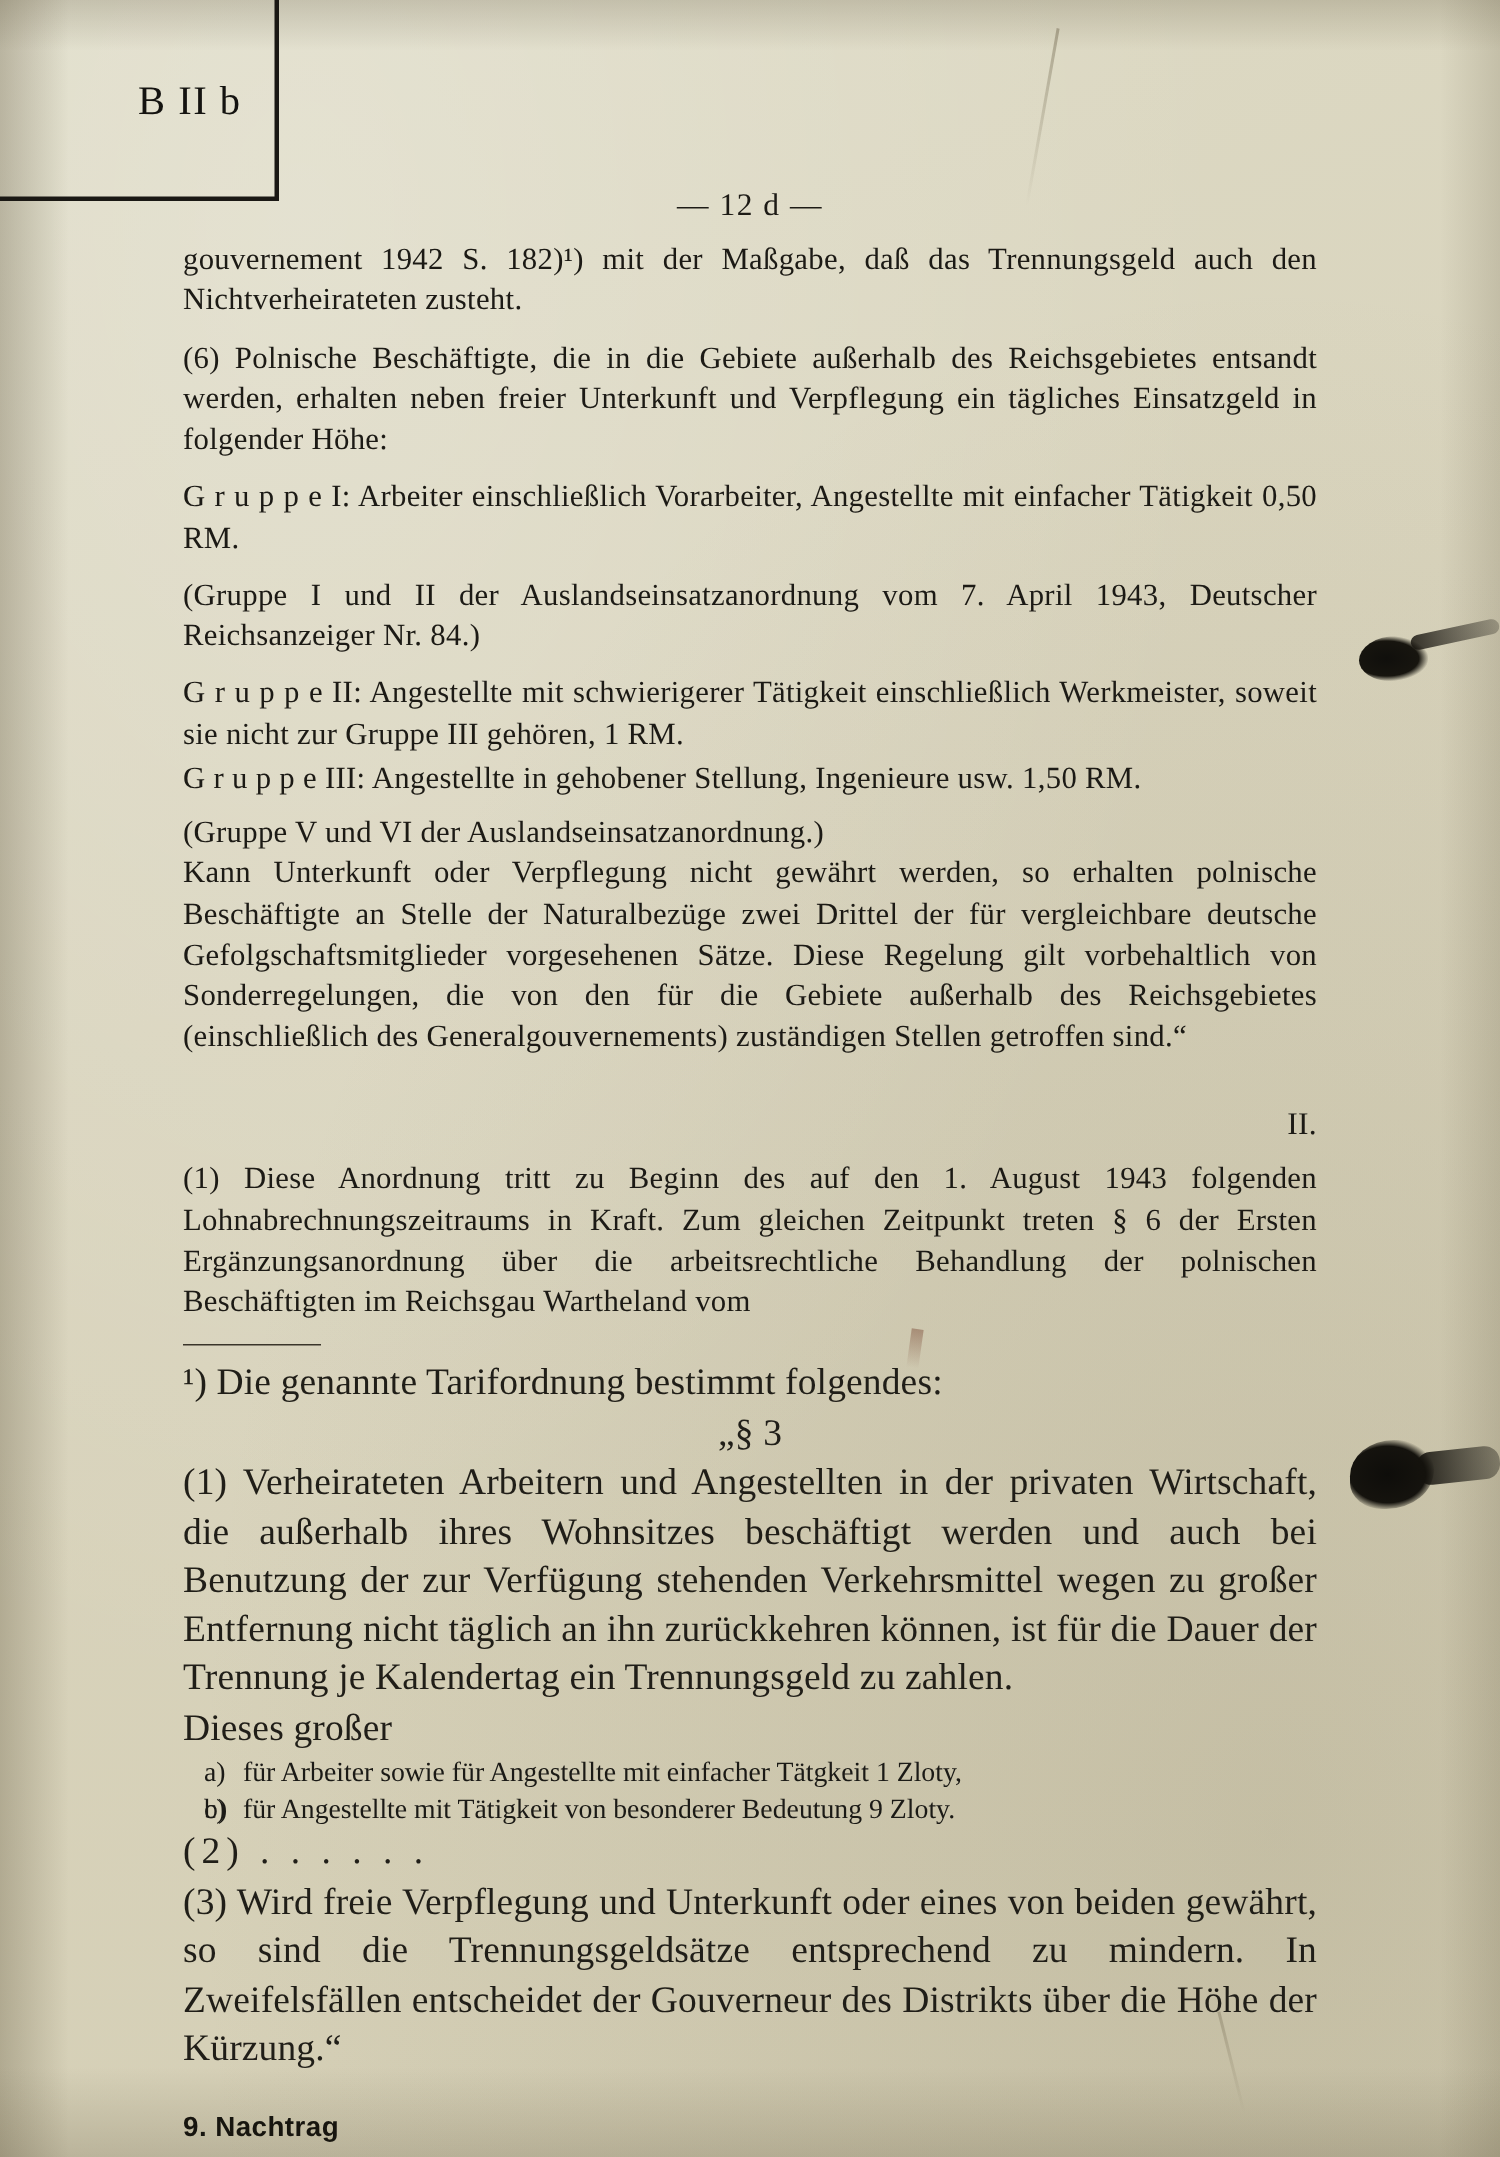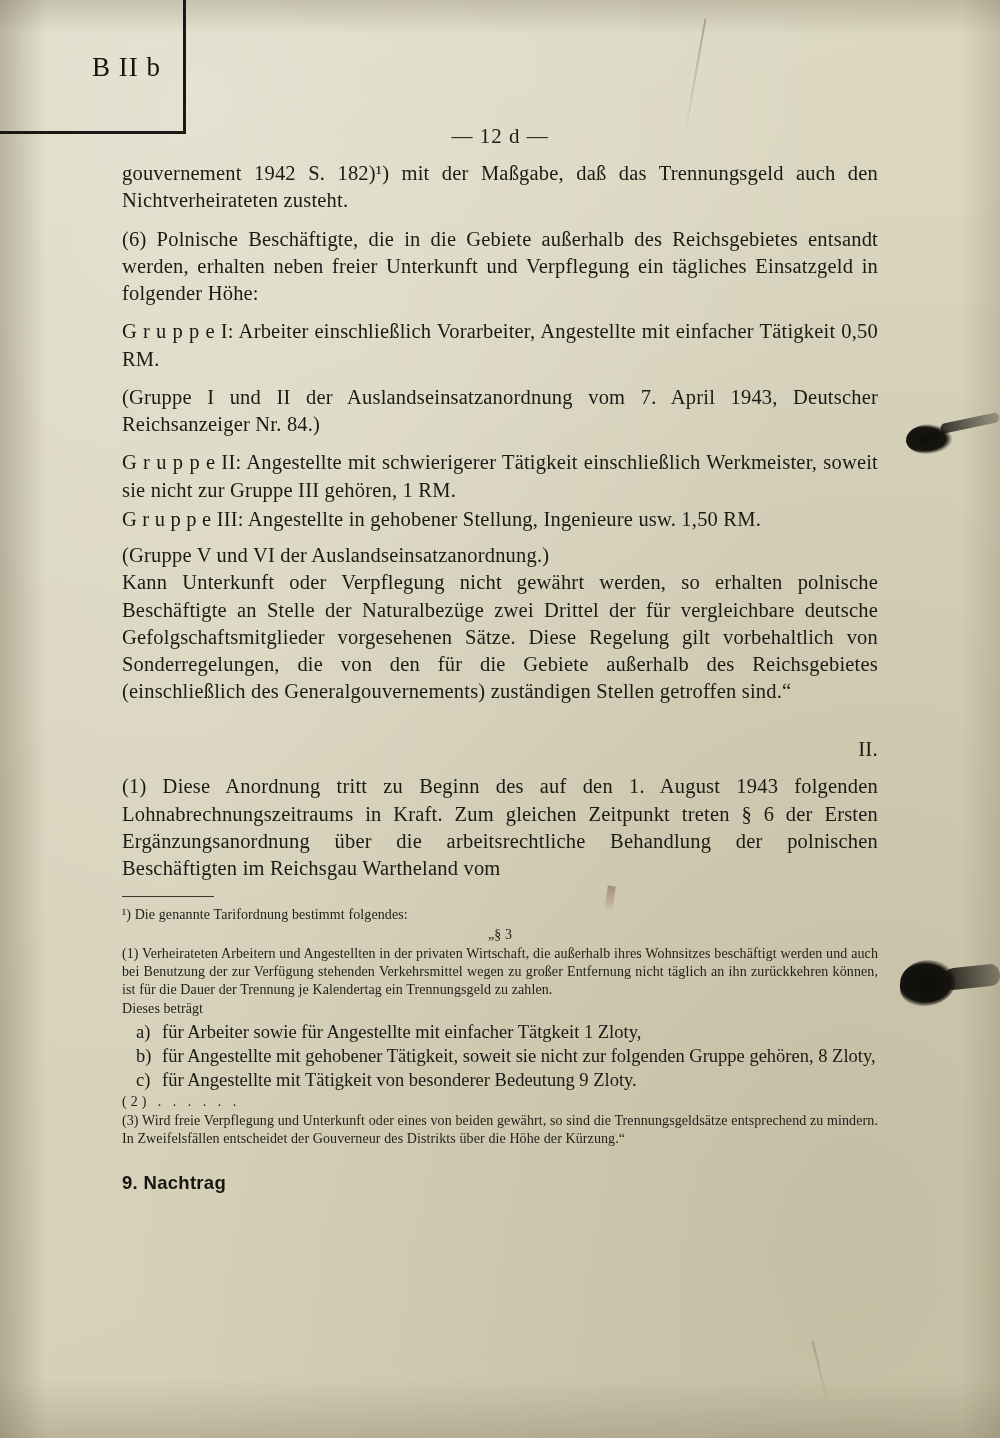--- a/index.html
+++ b/index.html
@@ -113,21 +113,21 @@
   }
 
   
   .footnote-rule {
     width: 92px;
     height: 1px;
     background: #3a352a;
     margin: 14px 0 9px 0;
   }
   .footnote {
-    font-size: 14px;
+    font-size: 25px;
     line-height: 1.3;
     text-align: justify;
     margin: 0 0 1px 0;
     color: #201e18;
     letter-spacing: 0.1px;
   }
   .footnote.center { text-align: center; }
   .fn-list {
     margin: 0;
     padding: 0;
@@ -266,30 +266,29 @@
 
     <p class="roman">II.</p>
 
     <p>(1) Diese Anordnung tritt zu Beginn des auf den 1. August 1943 folgenden Lohnabrechnungszeitraums in Kraft. Zum gleichen Zeitpunkt treten § 6 der Ersten Ergänzungsanordnung über die arbeitsrechtliche Behandlung der polnischen Beschäftigten im Reichsgau Wartheland vom</p>
 
     <div class="footnote-rule"></div>
 
     <p class="footnote">¹) Die genannte Tarifordnung bestimmt folgendes:</p>
     <p class="footnote center">„§ 3</p>
     <p class="footnote">(1) Verheirateten Arbeitern und Angestellten in der privaten Wirtschaft, die außerhalb ihres Wohnsitzes beschäftigt werden und auch bei Benutzung der zur Verfügung stehenden Verkehrsmittel wegen zu großer Entfernung nicht täglich an ihn zurückkehren können, ist für die Dauer der Trennung je Kalendertag ein Trennungsgeld zu zahlen.</p>
-    <p class="footnote">Dieses beträgt</p>
+    <p class="footnote">Dieses großer</p>
 
     <ul class="fn-list">
       <li>
         <span class="marker">a)</span>
         <span>für Arbeiter sowie für Angestellte mit einfacher Tätgkeit 1 Zloty,</span>
       </li>
       <li>
         <span class="marker">b)</span>
-        <span>für Angestellte mit gehobener Tätigkeit, soweit sie nicht zur folgenden Gruppe gehören, 8 Zloty,</span>
       </li>
       <li>
         <span class="marker">c)</span>
         <span>für Angestellte mit Tätigkeit von besonderer Bedeutung 9 Zloty.</span>
       </li>
     </ul>
 
     <p class="footnote dots">(2) . . . . . .</p>
     <p class="footnote">(3) Wird freie Verpflegung und Unterkunft oder eines von beiden gewährt, so sind die Trennungsgeldsätze entsprechend zu mindern. In Zweifelsfällen entscheidet der Gouverneur des Distrikts über die Höhe der Kürzung.“</p>
 

